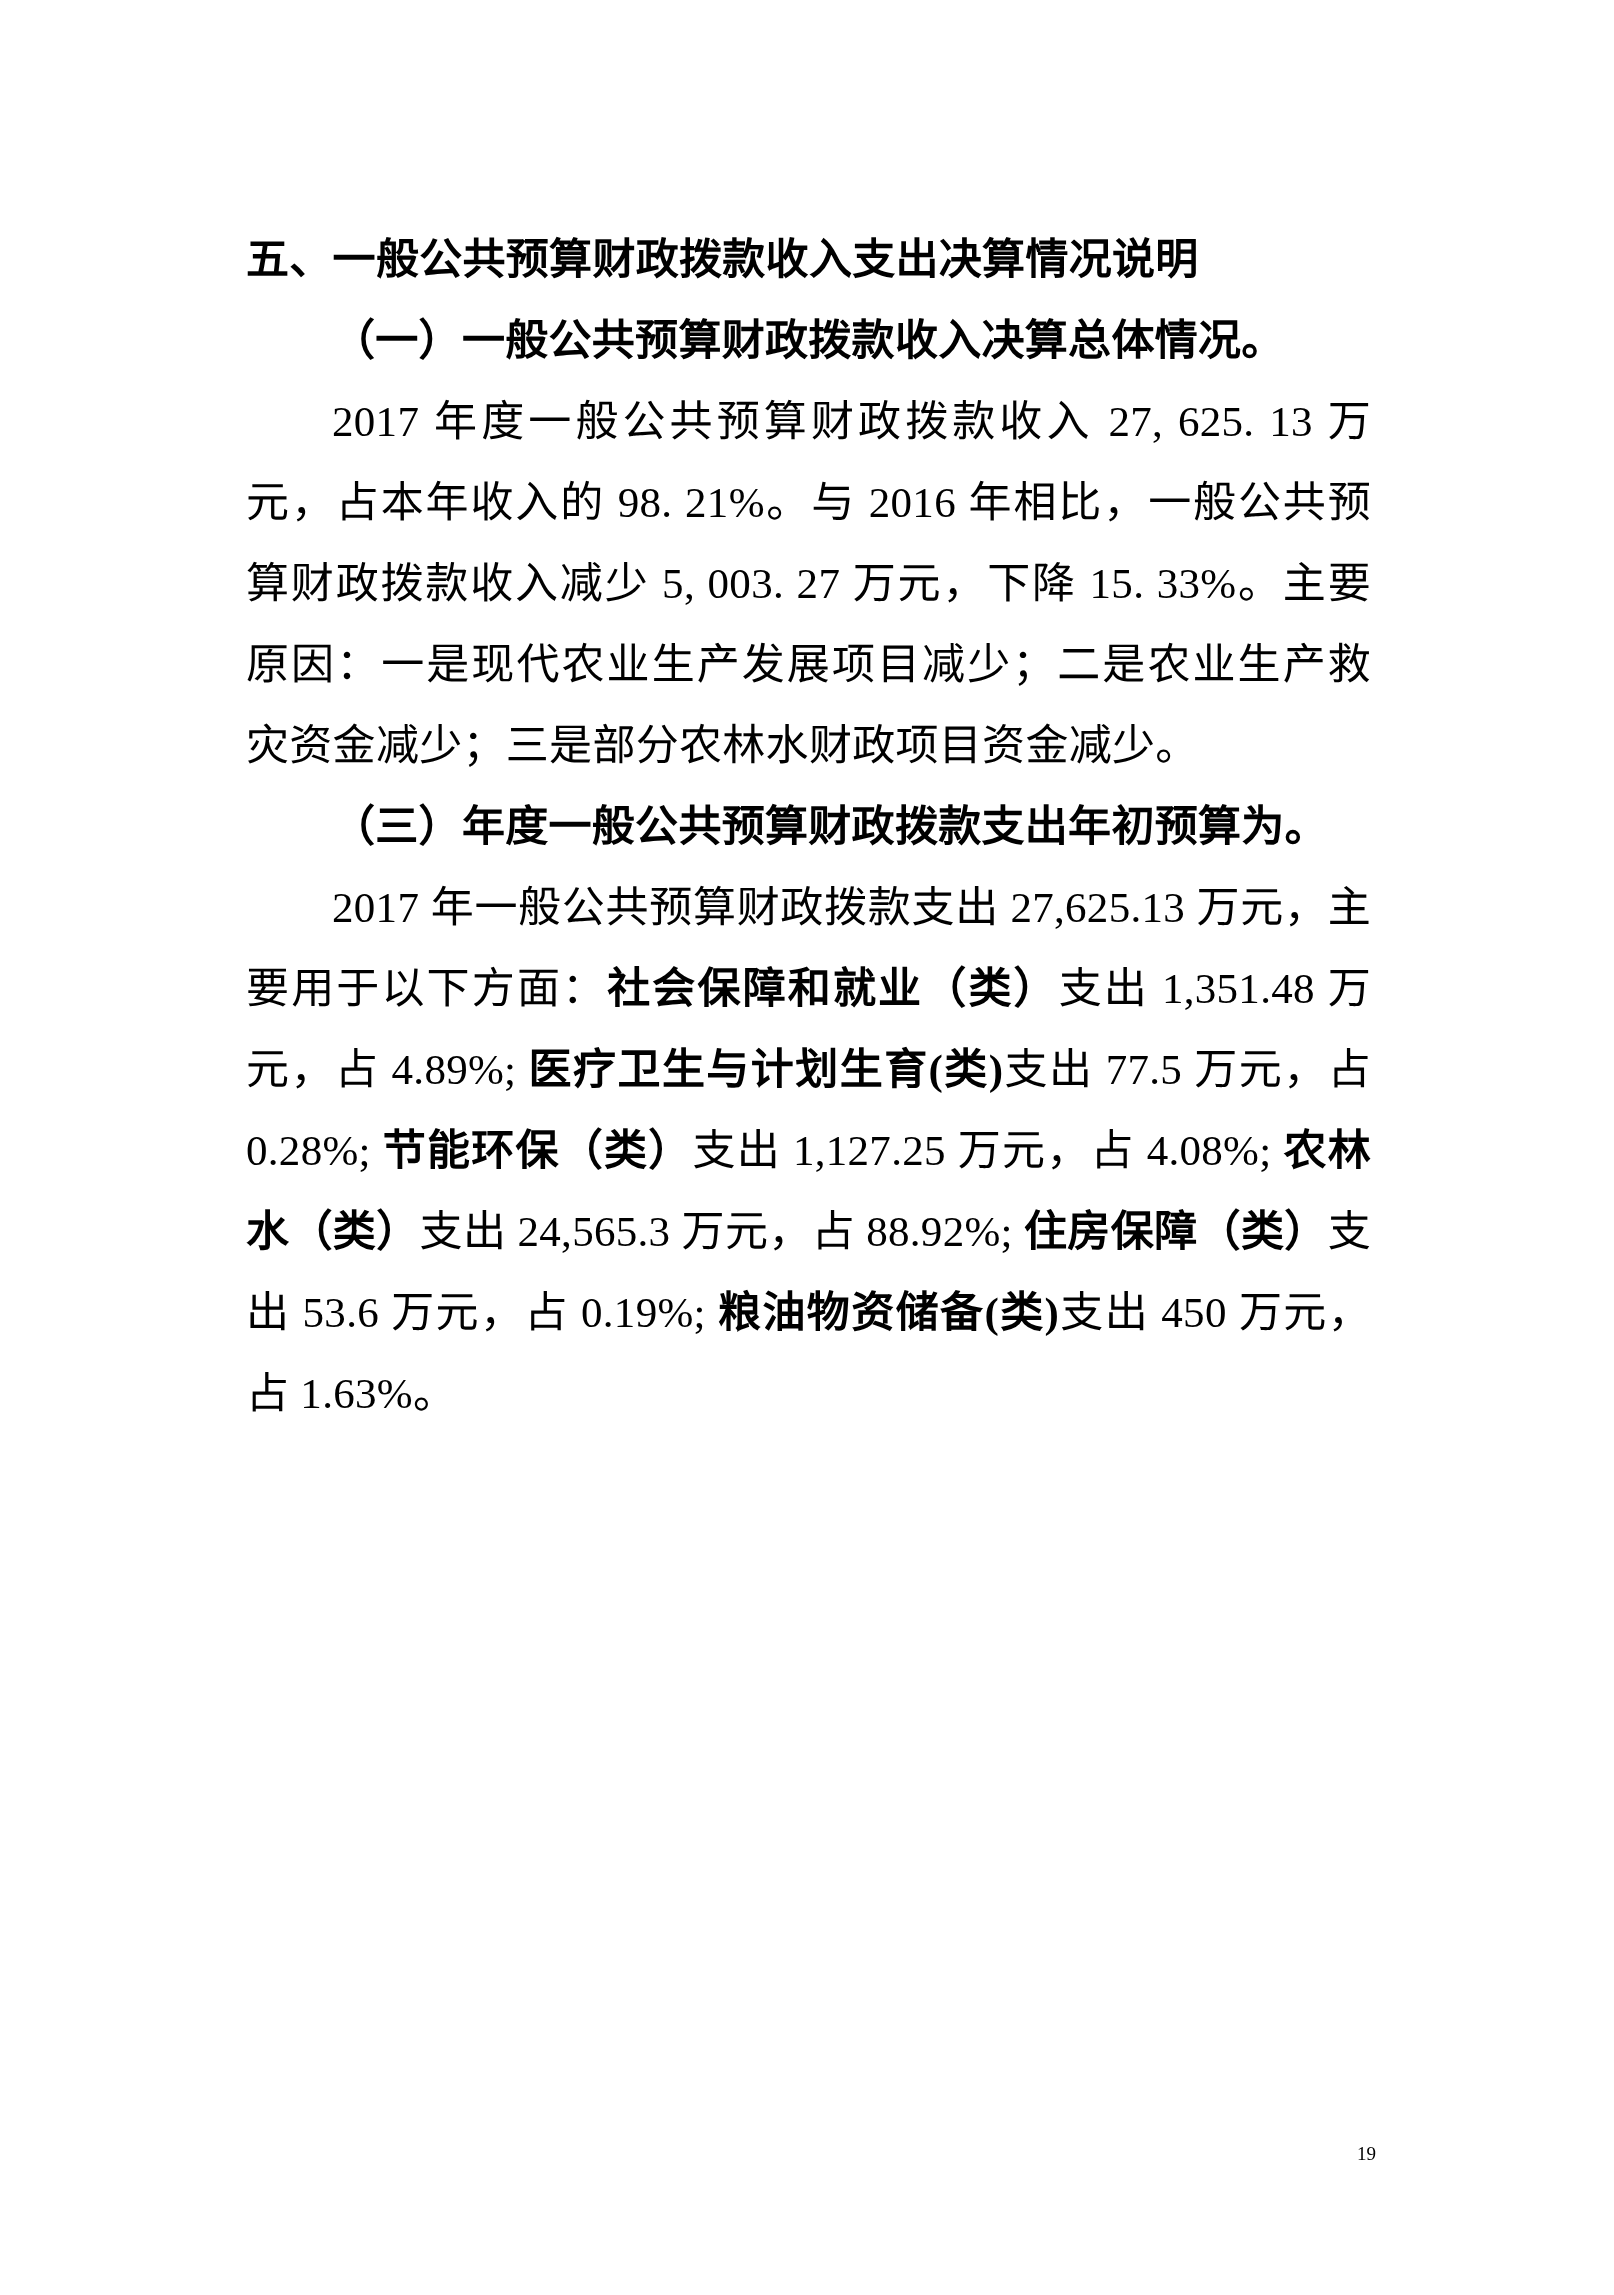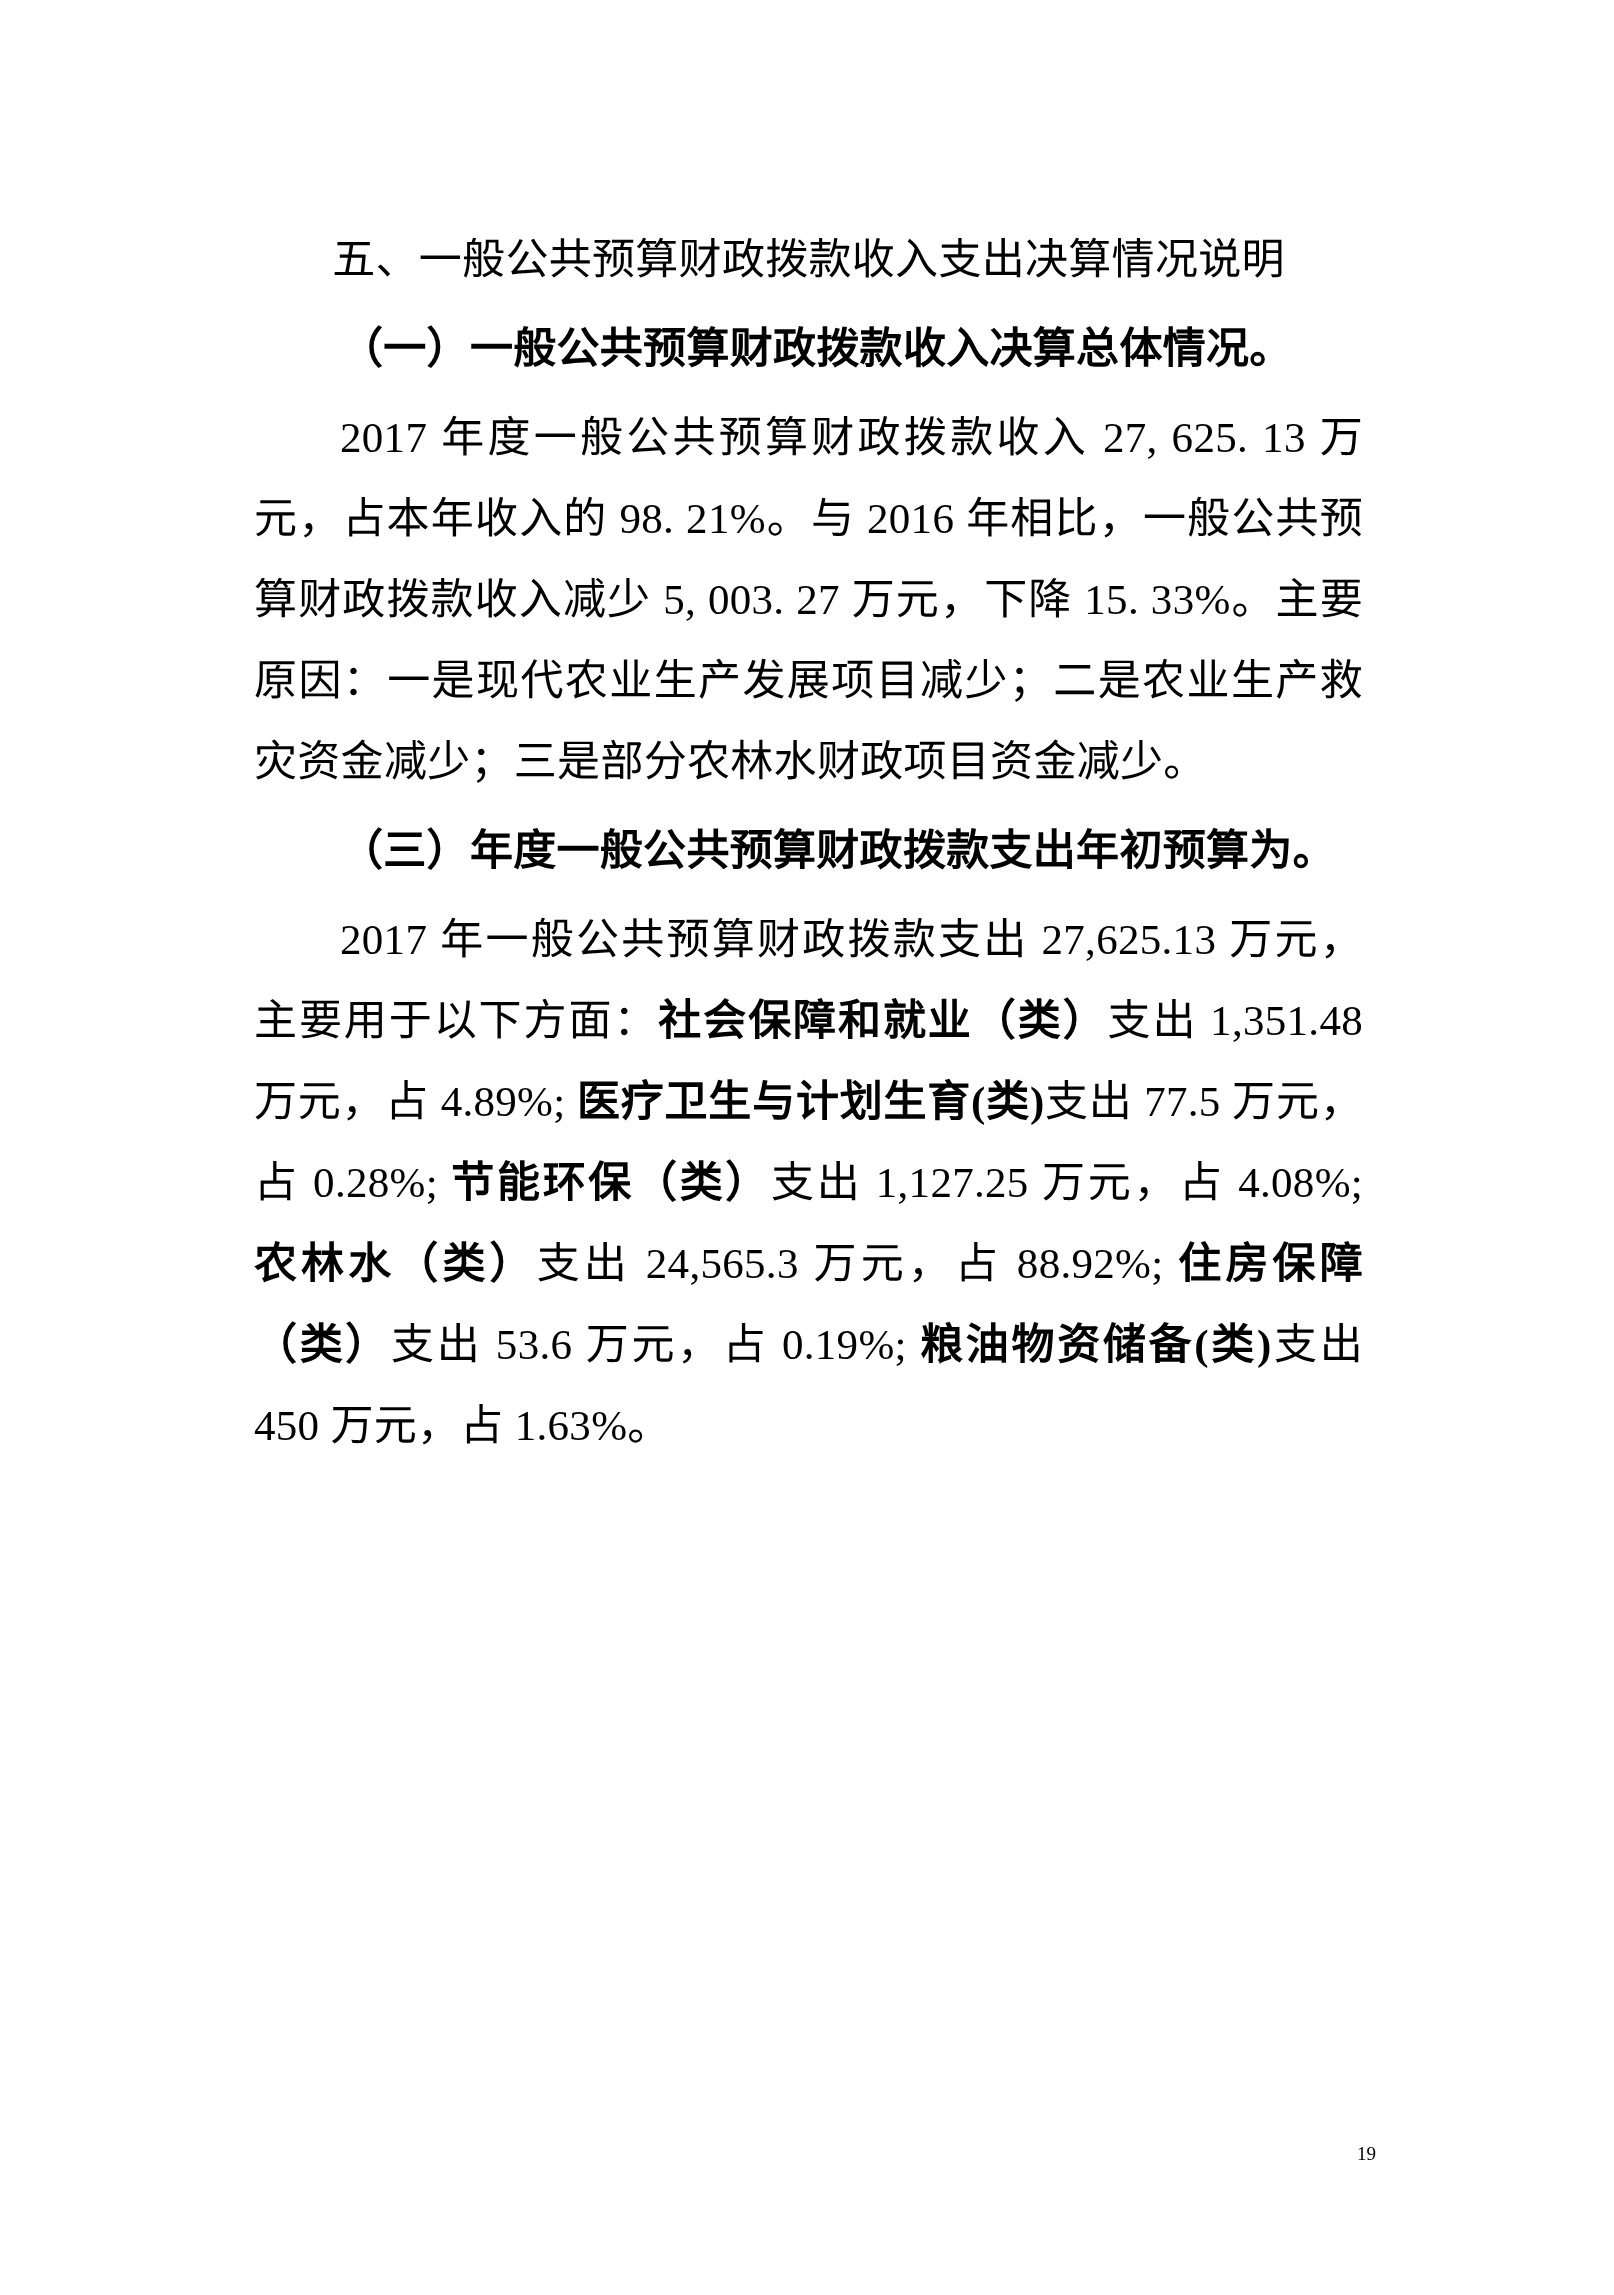--- a/index.html
+++ b/index.html
@@ -23,27 +23,27 @@
     top: 219px;
     width: 1125px;
     font-size: 43px;
     line-height: 81px;
     text-align: justify;
     letter-spacing: 0.3px;
   }
   .doc-title {
     margin: 0;
     font-size: 43px;
-    font-weight: 400;
+    font-weight: 700;
     line-height: 81px;
-    text-align: center;
+    text-align: left;
     text-indent: 0;
   }
   .content p {
-    margin: 8px;
+    margin: 0;
     text-indent: 2em;
   }
   p.subheading { font-weight: 700; }
   .bold { font-weight: 700; }
   p.continued { text-align-last: justify; }
   .page-footer {
     position: absolute;
     left: 246px;
     top: 2144px;
     width: 1130px;

